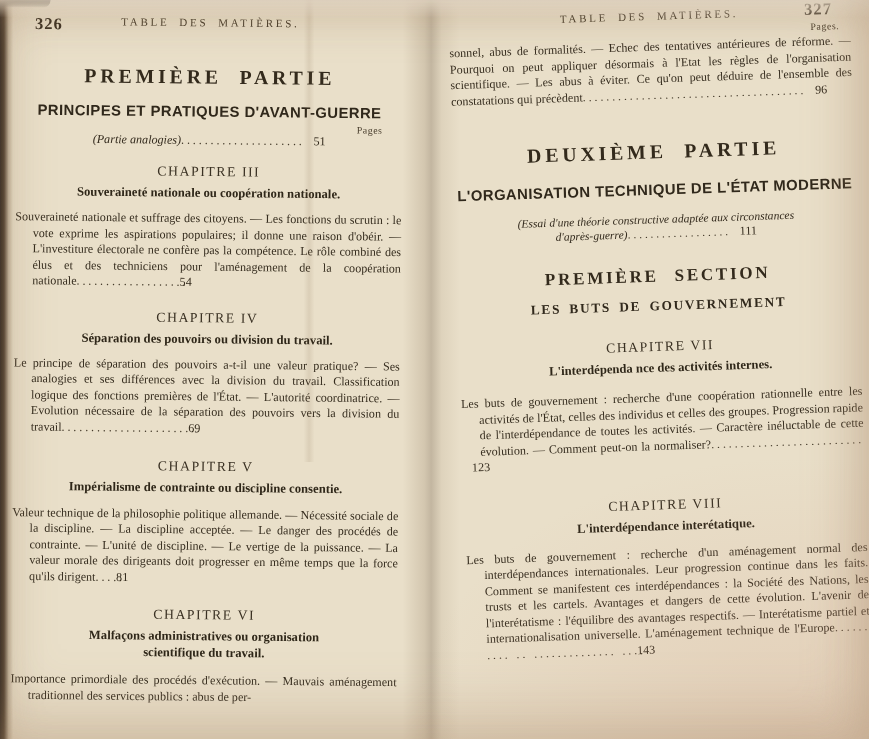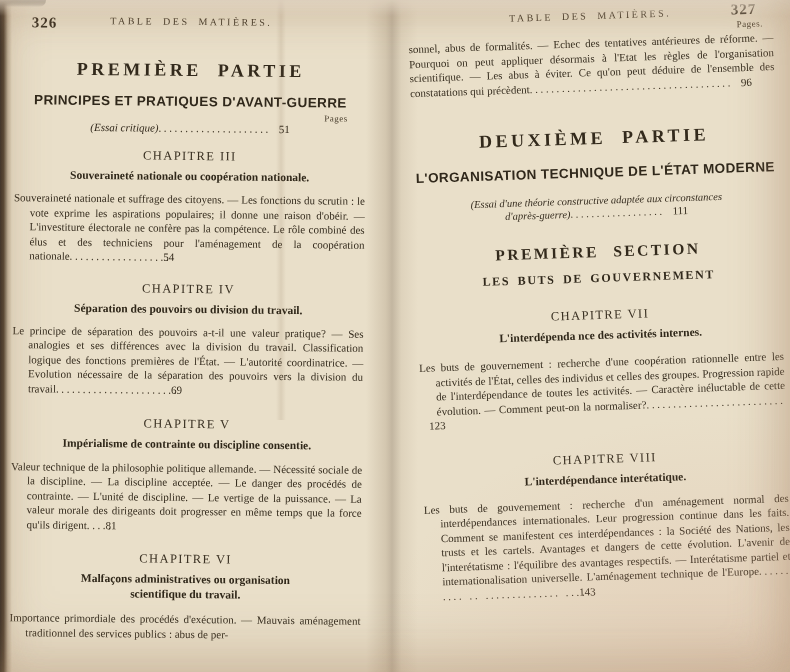--- a/index.html
+++ b/index.html
@@ -63,21 +63,21 @@
         <span class="folio folio-left">326</span>
         <div class="running-head">TABLE DES MATIÈRES.</div>
       </div>
 
       <h1 class="part-title" style="margin-top:24px;">PREMIÈRE PARTIE</h1>
       <h2 class="part-subtitle" style="margin-top:13px;">PRINCIPES ET PRATIQUES D'AVANT-GUERRE</h2>
 
       <div class="pages-label" style="margin:3px 18px 0 0;">Pages</div>
 
       <div class="leader-line" style="margin-top:0;">
-        <span class="italic">(Essai critique)</span><span class="dots">.....................</span><span class="pgnum">51</span>
+        <span class="italic">(Partie analogies)</span><span class="dots">.....................</span><span class="pgnum">51</span>
       </div>
 
       <section class="chapter">
         <div class="chap-head" style="margin-top:15px;">CHAPITRE III</div>
         <div class="chap-title">Souveraineté nationale ou coopération nationale.</div>
         <p class="chap-body"><span>Souveraineté nationale et suffrage des citoyens. — Les fonctions du scrutin : le vote exprime les aspirations populaires; il donne une raison d'obéir. — L'investiture électorale ne confère pas la compétence. Le rôle combiné des élus et des techniciens pour l'aménagement de la coopération nationale</span><span class="dots">...................</span><span class="pgnum">54</span></p>
       </section>
 
       <section class="chapter">
         <div class="chap-head" style="margin-top:17px;">CHAPITRE IV</div>

